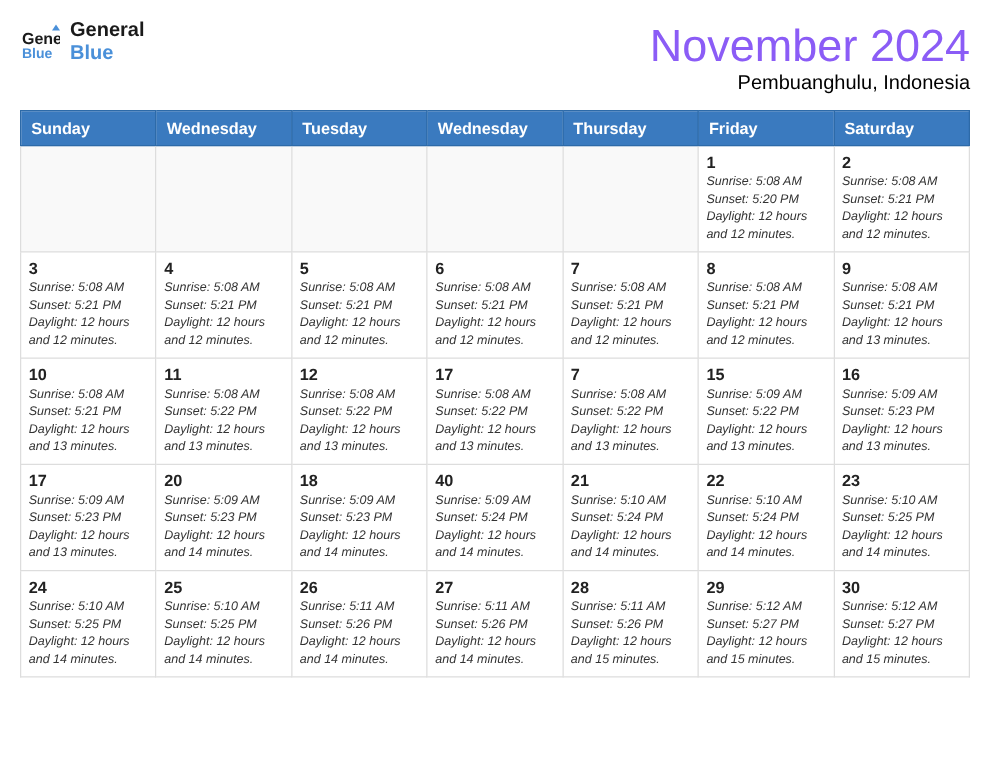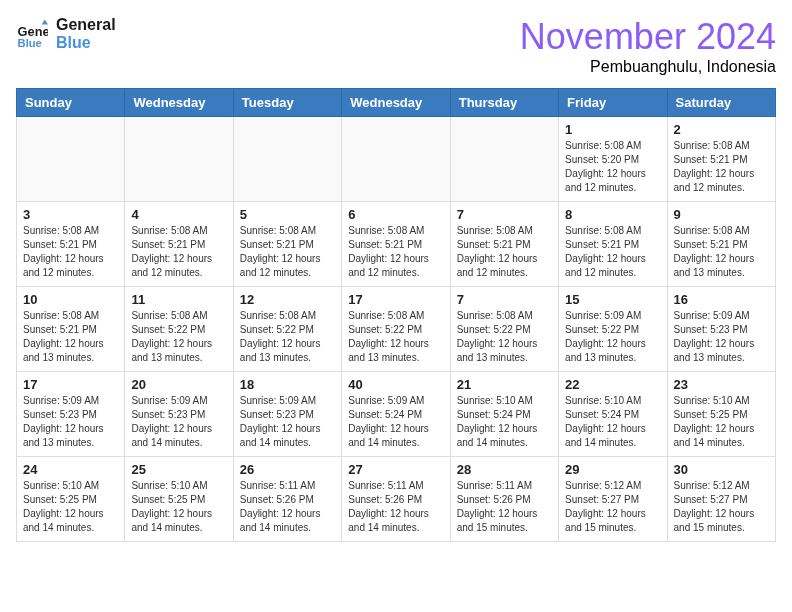--- a/index.html
+++ b/index.html
@@ -68,20 +68,21 @@
     .day-num {
       font-size: 13px;
       font-weight: bold;
       display: block;
       margin-bottom: 2px;
     }
     .day-info {
       font-size: 10px;
       color: #333;
       line-height: 1.4;
+      font-style: italic;
     }
     tr.week-row td {
       height: 85px;
     }
   </style>
 </head>
 <body>
 
 <div class="header">
   <div class="logo">

